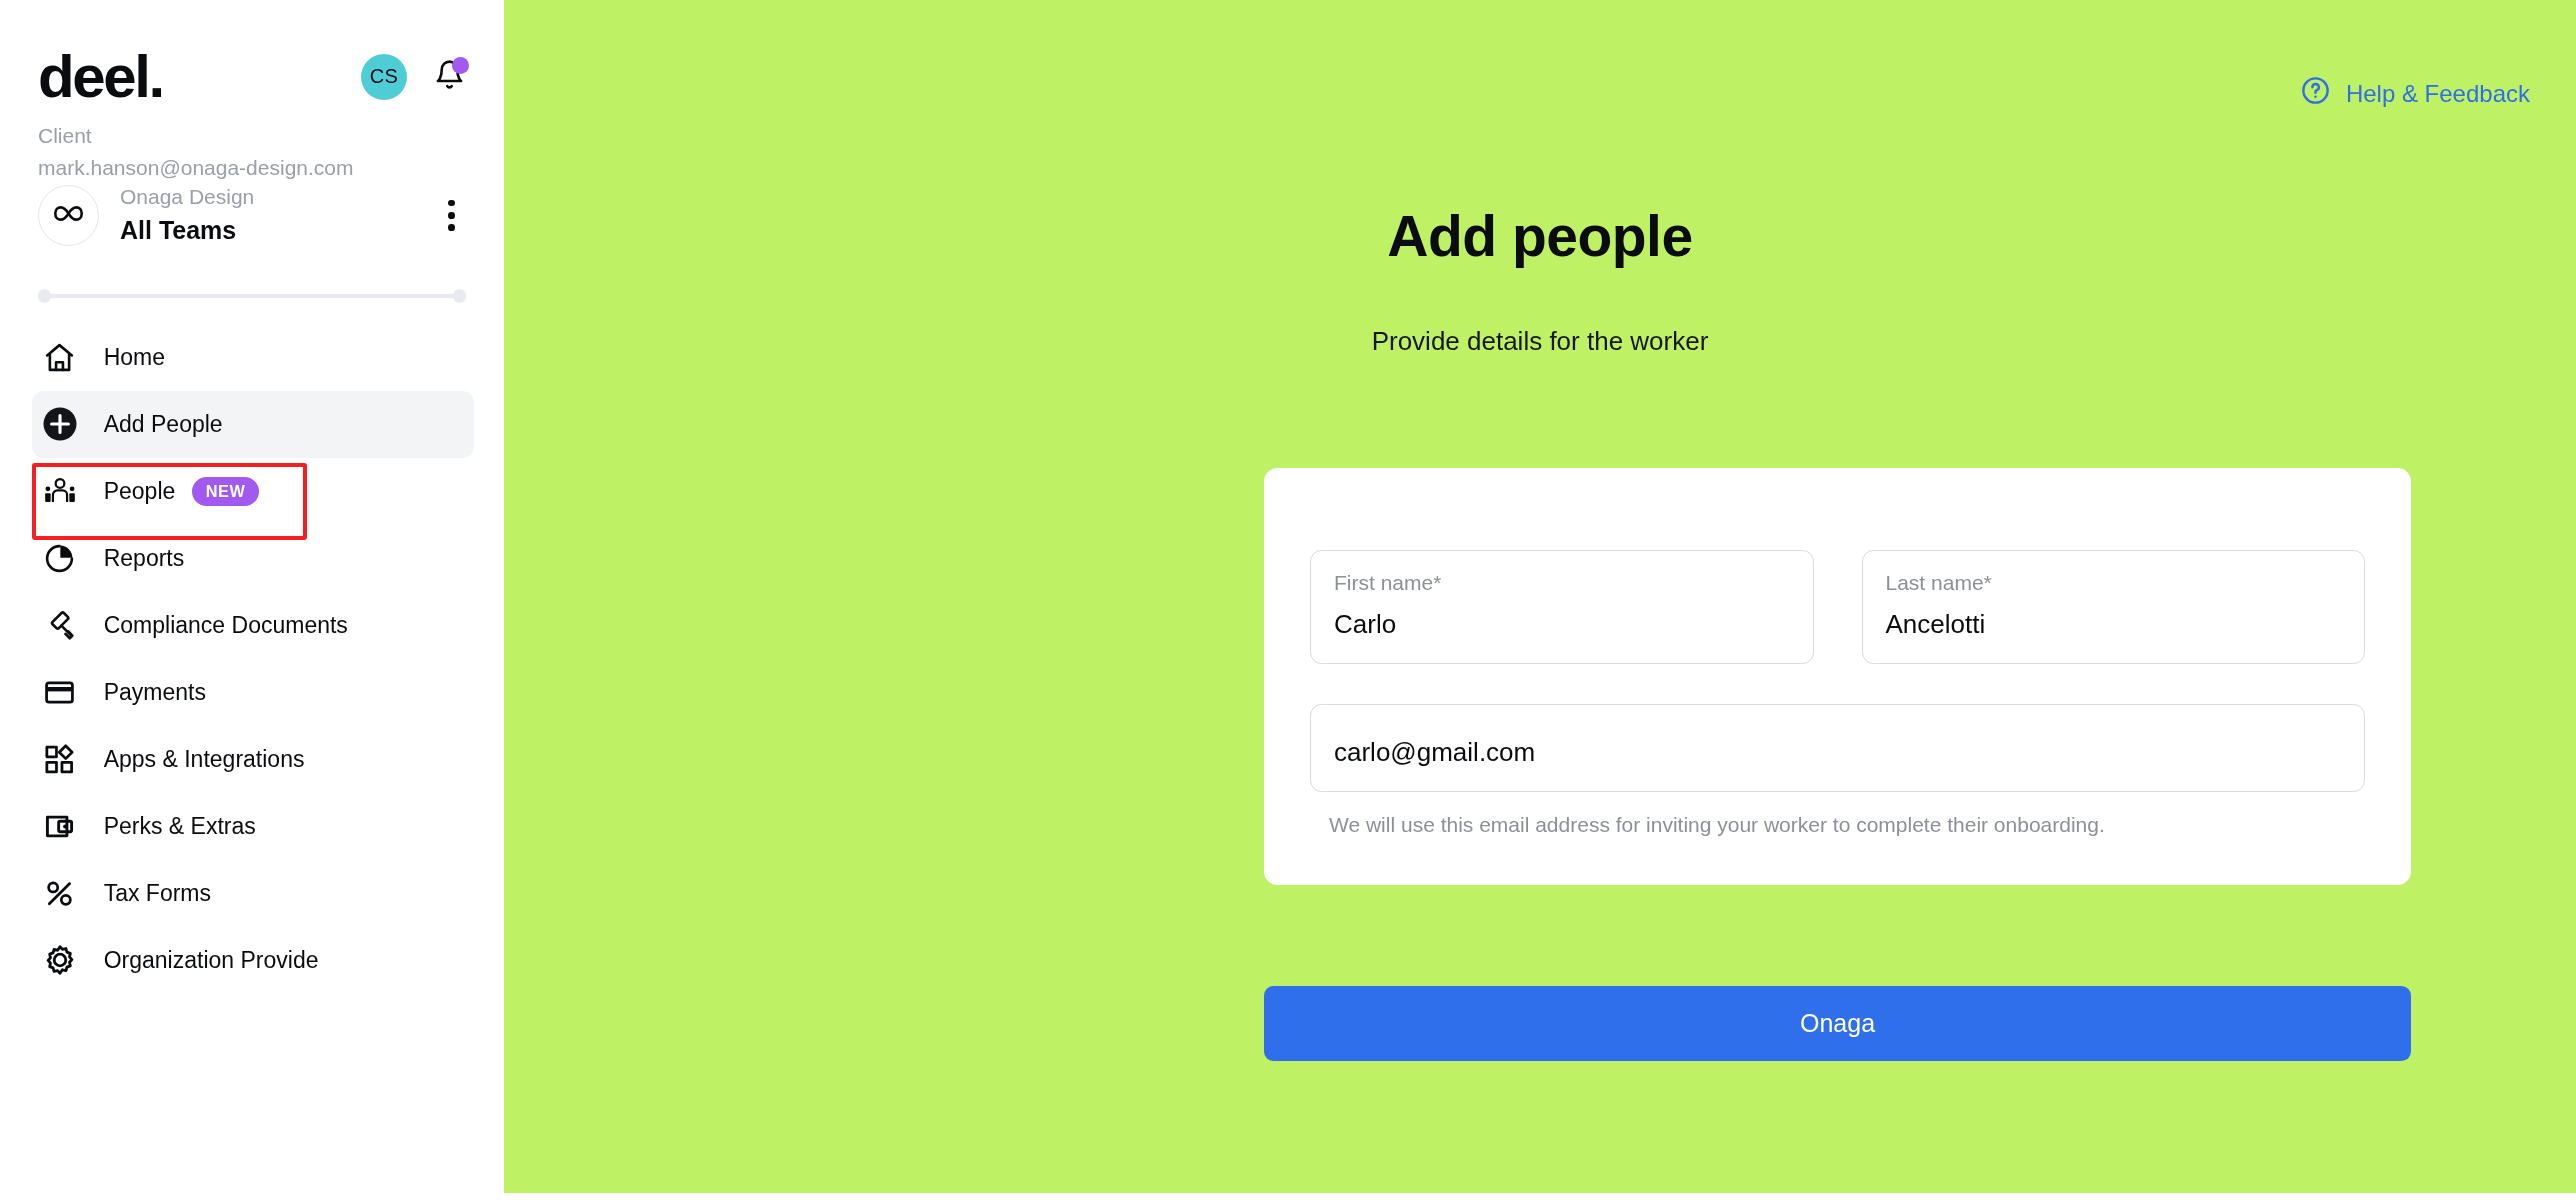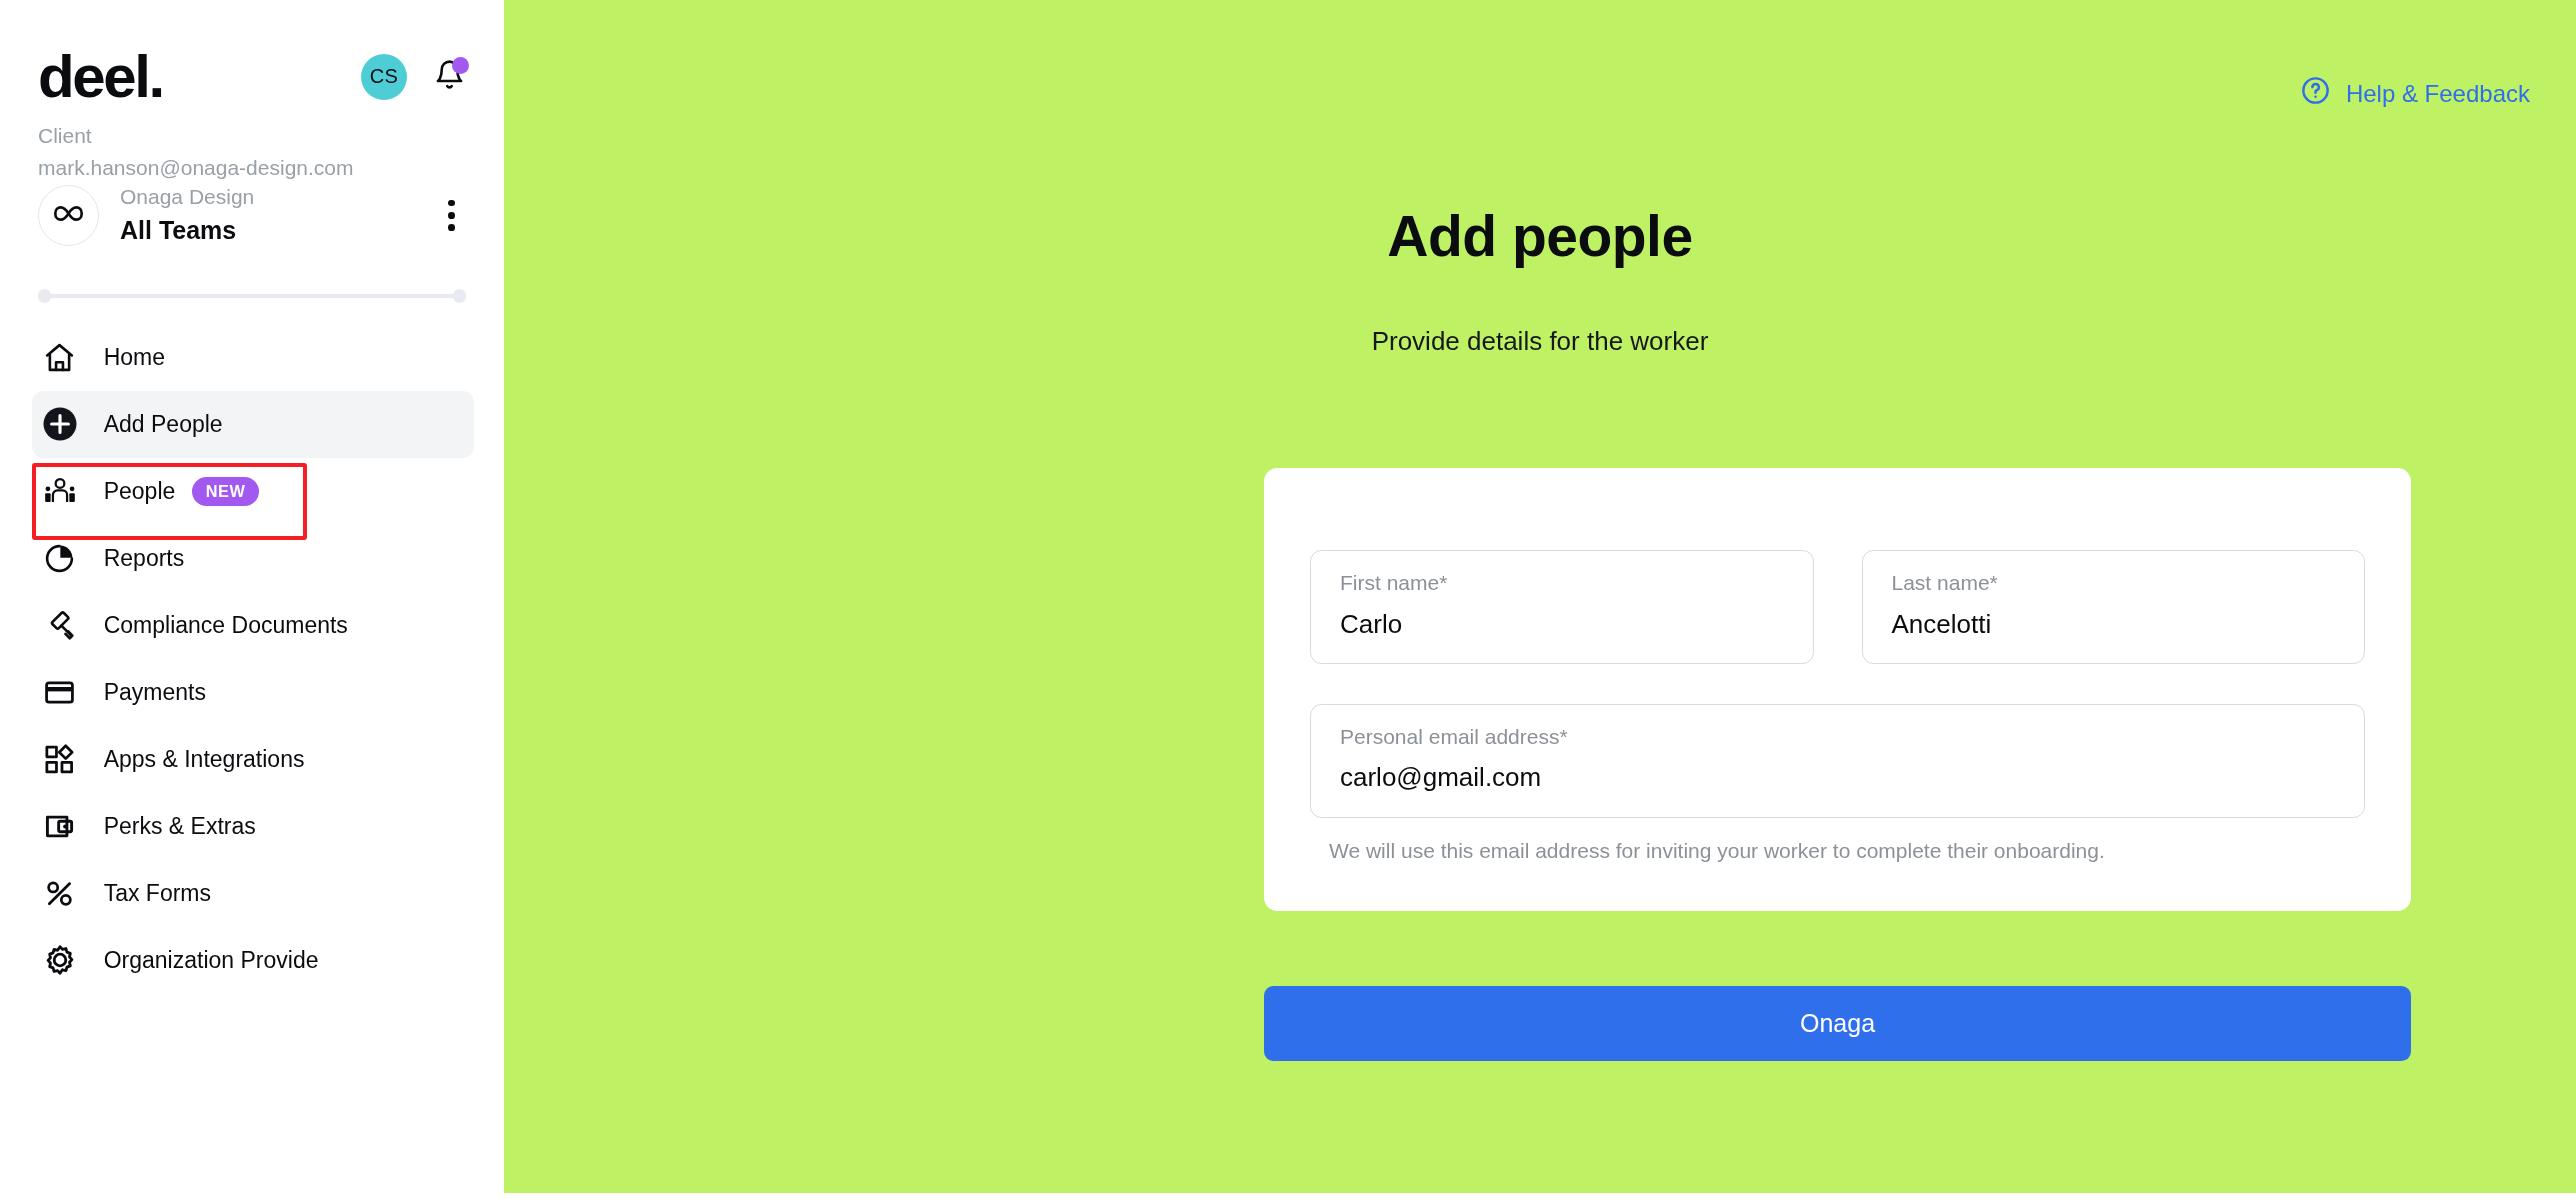--- a/index.html
+++ b/index.html
@@ -271,21 +271,21 @@
   }
 
   .field-row {
     display: flex;
     gap: 48px;
     margin-top: 40px;
   }
   .field {
     border: 1.4px solid #d8dade;
     border-radius: 11.5px;
-    padding: 19px 29px 23px;
+    padding: 19px 23px 23px;
     background: #ffffff;
     flex: 1 1 0;
   }
   .field-label {
     font-size: 21px;
     color: #8c9197;
     line-height: 1.2;
   }
   .field-value {
     font-size: 26px;
@@ -512,21 +512,20 @@
           <div class="field-value">Carlo</div>
         </div>
         <div class="field">
           <div class="field-label">Last name*</div>
           <div class="field-value">Ancelotti</div>
         </div>
       </div>
 
       <div class="field-row">
         <div class="field">
-          <div class="field-label">Personal email address*</div>
           <div class="field-value">carlo@gmail.com</div>
         </div>
       </div>
 
       <div class="field-help">We will use this email address for inviting your worker to complete their onboarding.</div>
     </section>
 
     <button class="next-btn">Onaga</button>
   </main>
 

